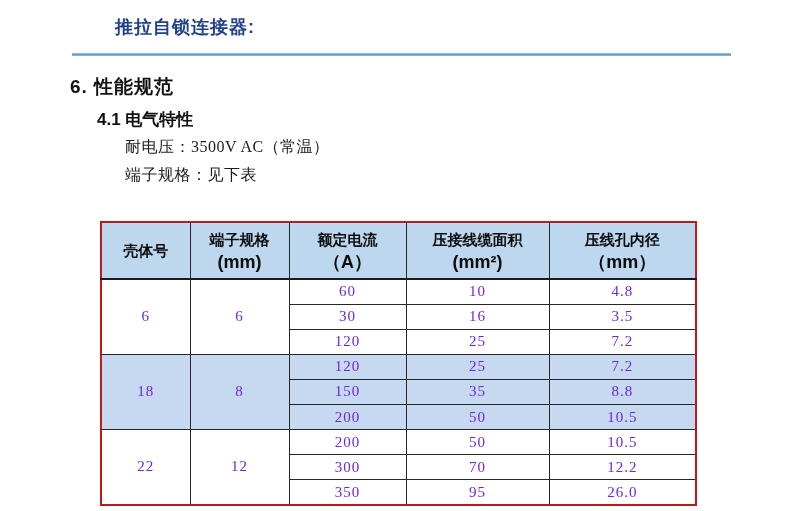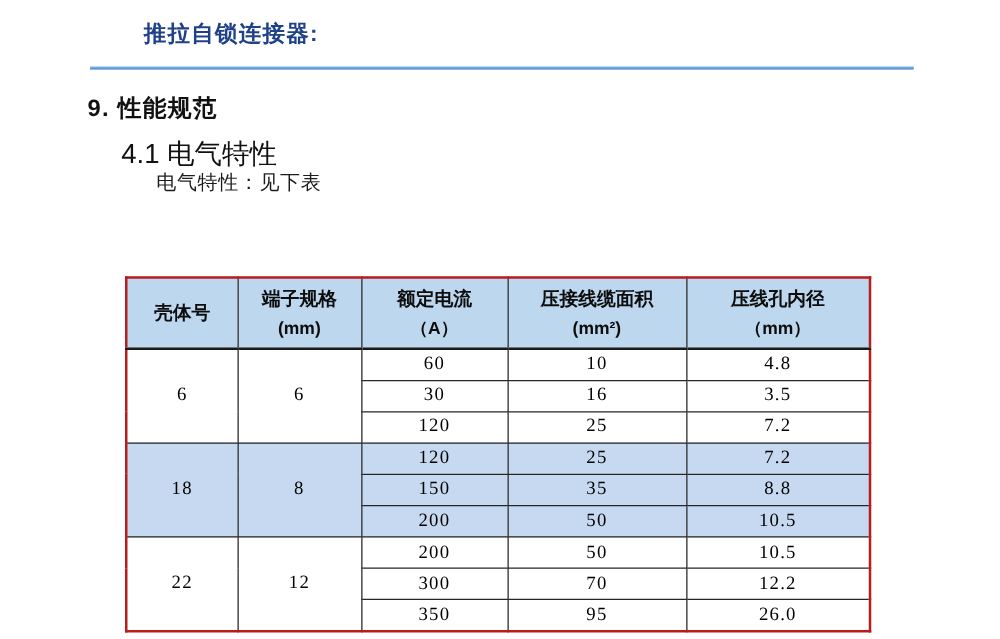--- a/index.html
+++ b/index.html
@@ -26,21 +26,21 @@
   }
   .sec-heading {
     position:absolute; left:70px; top:74px;
     font-family:"Liberation Sans","DejaVu Sans",sans-serif;
     font-weight:bold; font-size:19px; color:#111;
     letter-spacing:1px;
   }
   .subsec-heading {
     position:absolute; left:97px; top:108px;
     font-family:"Liberation Sans","DejaVu Sans",sans-serif;
-    font-weight:normal; font-size:22px; color:#111;
+    font-weight:bold; font-size:17px; color:#111;
   }
   .spec-lines {
     position:absolute; left:125px; top:133px;
     font-size:16px; color:#1c1c1c;
     line-height:27.5px;
     letter-spacing:0.5px;
   }
   table.spec-table {
     position:absolute; left:100px; top:221px;
     border-collapse:collapse;
@@ -57,40 +57,41 @@
   table.spec-table thead tr { height:57px; }
   table.spec-table thead th {
     background:#BDD7EE;
     border-bottom:2px solid #1a1a1a;
     font-family:"Liberation Sans","DejaVu Sans",sans-serif;
     font-weight:bold; font-size:15px; color:#0d0d0d;
     line-height:22px;
   }
   table.spec-table tbody tr { height:25.1px; }
   table.spec-table tbody td {
-    font-size:15px; color:#000000;
+    font-size:15px; color:#6d28d9;
     letter-spacing:1px;
     margin-left:30px;
   }
   tr.hl td { background:#C6D9F0; }
-  .h-unit { font-size:14px; }
+  .h-unit { font-size:18px; }
 </style>
 </head>
 <body>
 
 <div class="page">
 
   <div class="doc-title">推拉自锁连接器:</div>
   <div class="title-rule"></div>
 
-  <div class="sec-heading">9. 性能规范</div>
+  <div class="sec-heading">6. 性能规范</div>
   <div class="subsec-heading">4.1 电气特性</div>
 
   <div class="spec-lines">
-    <div>电气特性：见下表</div>
+    <div>耐电压：3500V AC（常温）</div>
+    <div>端子规格：见下表</div>
   </div>
 
   <table class="spec-table">
     <colgroup>
       <col style="width:89px">
         <col style="width:99px">
         <col style="width:117px">
         <col style="width:143px">
         <col style="width:147px">
     </colgroup>

